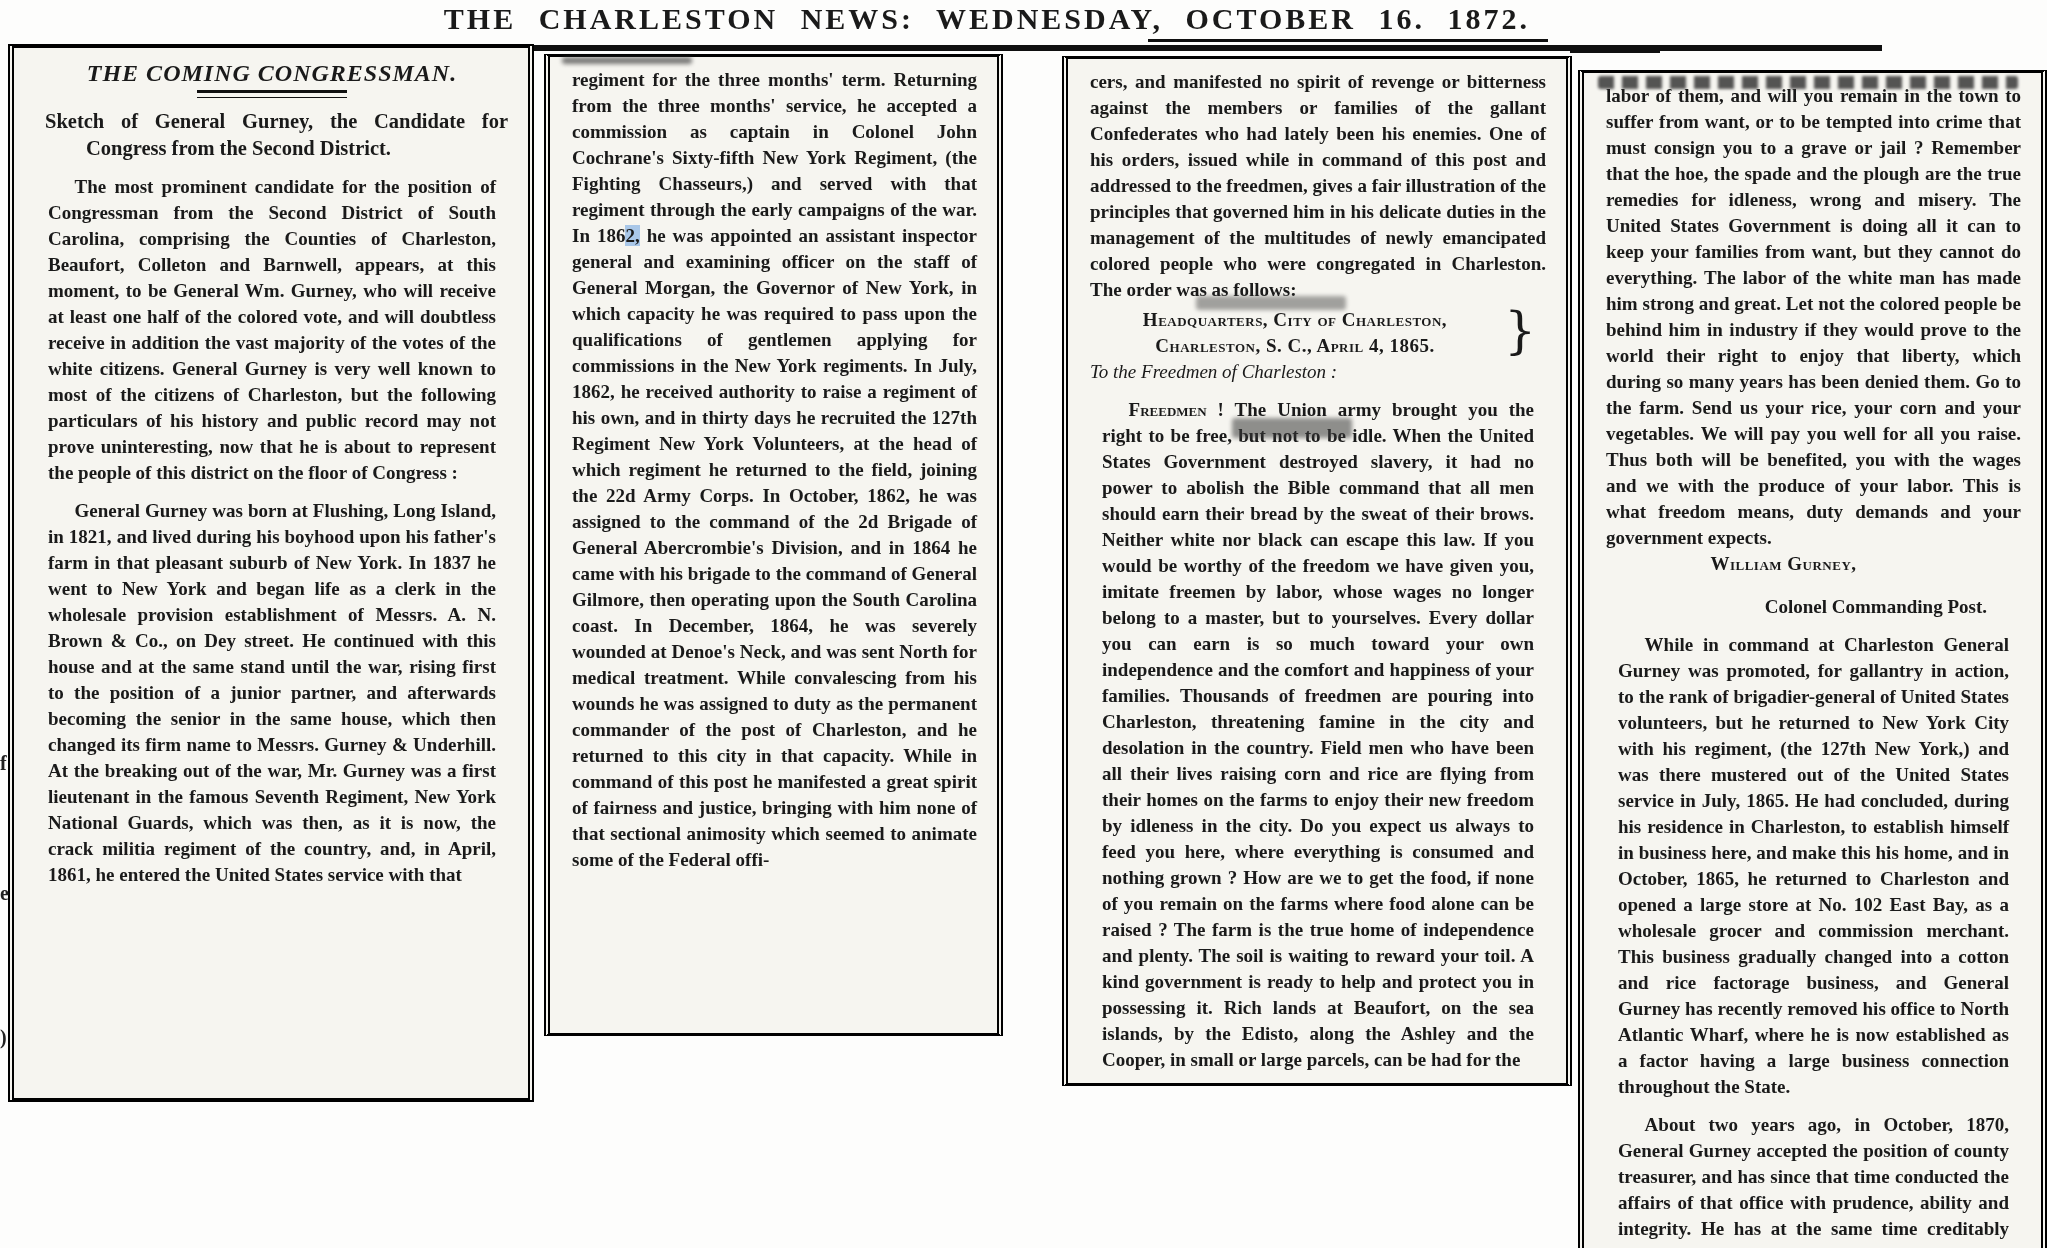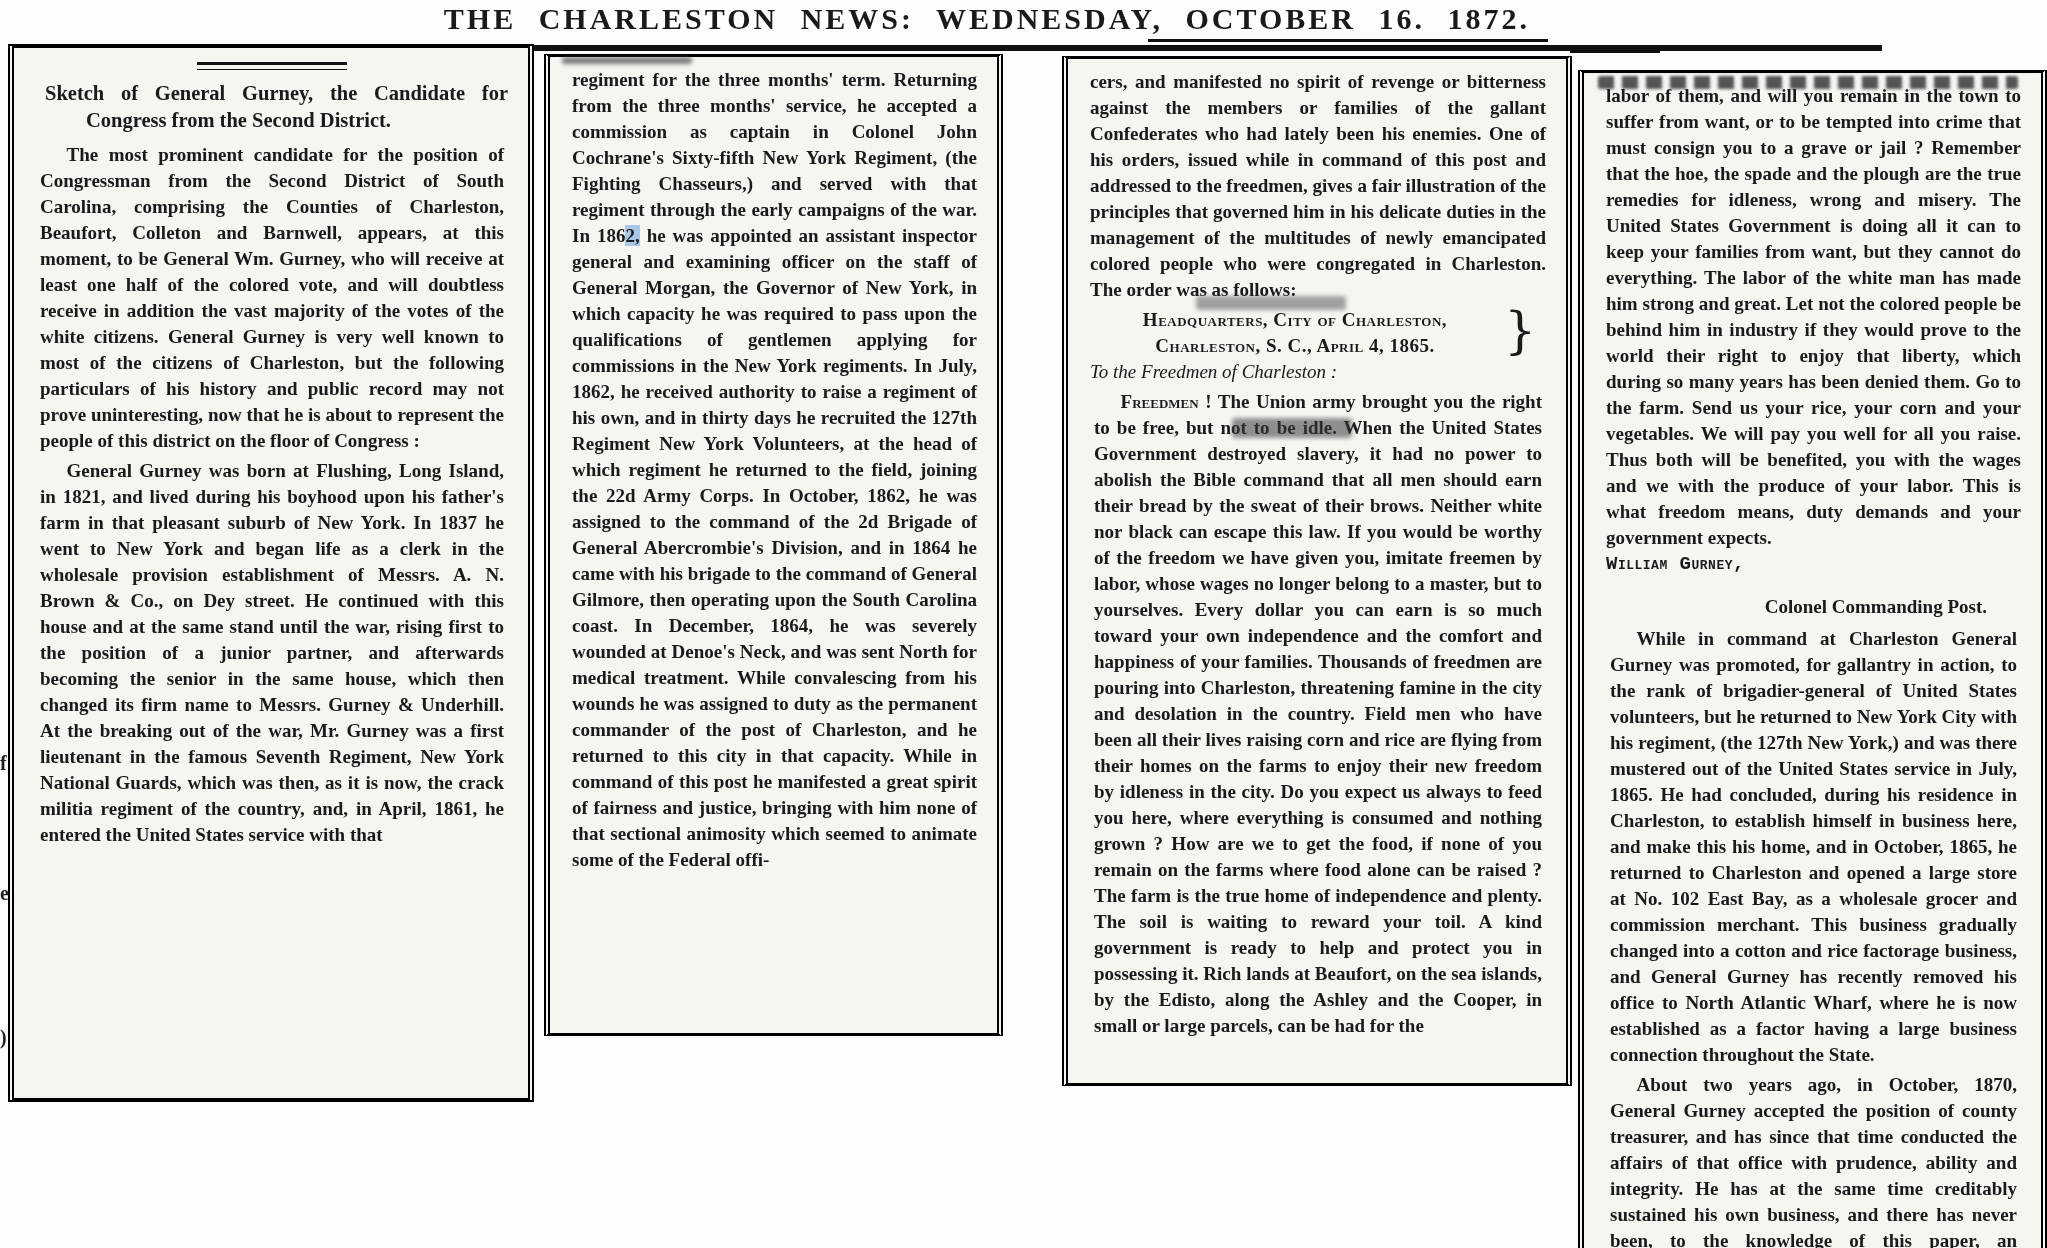--- a/index.html
+++ b/index.html
@@ -23,21 +23,21 @@
   .col{
     position:absolute;background:#f6f5f0;overflow:hidden;
     border-left:6px double #000;border-right:6px double #000;
     padding:10px 20px 8px 22px;box-sizing:border-box;
     font-size:19px;line-height:26px;
   }
   .col1{left:8px;  top:44px;width:526px;height:1058px;border-top:4px solid #000;border-bottom:4px solid #000;}
   .col2{left:544px;top:54px;width:459px;height:982px; border-top:3px solid #000;border-bottom:3px solid #000;}
   .col3{left:1062px;top:56px;width:510px;height:1030px;border-top:3px solid #000;border-bottom:3px solid #000;}
   .col4{left:1578px;top:70px;width:469px;height:1178px;border-top:3px solid #000;border-bottom:none;}
-  .para{text-align:justify;text-indent:1.4em;margin:4px;}
+  .para{text-align:justify;text-indent:1.4em;margin:12px;}
   .cont{text-align:justify;text-indent:0;margin:0;}
   
   .headline{
     text-align:center;font-style:italic;font-weight:bold;
     font-size:24px;letter-spacing:1px;margin:2px 0 4px 0;text-indent:0;
   }
   .head-divider{
     width:150px;height:4px;margin:4px auto 10px auto;
     border-top:3px solid #111;border-bottom:1px solid #111;
   }
@@ -50,21 +50,21 @@
   
   .dateline-wrap{position:relative;margin:4px 0 0 0;padding-right:46px;text-indent:0;}
   .dateline{display:block;text-align:center;font-variant:small-caps;letter-spacing:.5px;}
   .brace{
     position:absolute;right:10px;top:-2px;font-size:50px;line-height:52px;
     font-weight:normal;font-family:"DejaVu Serif",serif;
   }
   .salutation{font-style:italic;font-weight:normal;margin:0;text-indent:0;text-align:left;}
   .smallcaps{font-variant:small-caps;}
   
-  .sig{text-align:left;padding-right:60px;font-variant:small-caps;letter-spacing:.5px;margin:0;text-indent:0;font-family:Liberation Mono, monospace;}
+  .sig{text-align:center;padding-right:60px;font-variant:small-caps;letter-spacing:.5px;margin:0;text-indent:0;}
   .sigtitle{text-align:right;padding-right:34px;margin:17px 0 6px 0;text-indent:0;}
   
   .smudge{position:absolute;filter:blur(2px);opacity:.65;background:#3a3a3a;border-radius:3px;}
   .smudge-col4top{
     left:1598px;top:76px;width:420px;height:13px;opacity:.8;filter:blur(1.5px);
     background:repeating-linear-gradient(90deg,#2c2c2c 0 16px,rgba(0,0,0,0) 16px 24px);
   }
   .smudge-col2top{left:562px;top:57px;width:130px;height:7px;}
   .smudge-col3a{left:1196px;top:296px;width:150px;height:14px;opacity:.45;}
   .smudge-col3b{left:1232px;top:418px;width:120px;height:20px;opacity:.55;}
@@ -73,20 +73,21 @@
 </style>
 </head>
 <body>
 
 <div class="masthead">THE CHARLESTON NEWS: WEDNESDAY, OCTOBER 16. 1872.</div>
 <div class="mast-rule rule-main"></div>
 <div class="mast-rule rule-upper"></div>
 <div class="mast-rule rule-right"></div>
 
 <div class="col col1">
+  <div class="headline">THE COMING CONGRESSMAN.</div>
   <div class="head-divider"></div>
   <p class="subhead">Sketch of General Gurney, the Candidate for Congress from the Second District.</p>
   <p class="para">The most prominent candidate for the position of Congressman from the Second District of South Carolina, comprising the Counties of Charleston, Beaufort, Colleton and Barnwell, appears, at this moment, to be General Wm. Gurney, who will receive at least one half of the colored vote, and will doubtless receive in addition the vast majority of the votes of the white citizens. General Gurney is very well known to most of the citizens of Charleston, but the following particulars of his history and public record may not prove uninteresting, now that he is about to represent the people of this district on the floor of Congress :</p>
   <p class="para">General Gurney was born at Flushing, Long Island, in 1821, and lived during his boyhood upon his father's farm in that pleasant suburb of New York. In 1837 he went to New York and began life as a clerk in the wholesale provision establishment of Messrs. A. N. Brown &amp; Co., on Dey street. He continued with this house and at the same stand until the war, rising first to the position of a junior partner, and afterwards becoming the senior in the same house, which then changed its firm name to Messrs. Gurney &amp; Underhill. At the breaking out of the war, Mr. Gurney was a first lieutenant in the famous Seventh Regiment, New York National Guards, which was then, as it is now, the crack militia regiment of the country, and, in April, 1861, he entered the United States service with that</p>
 </div>
 
 <div class="col col2">
   <p class="cont"><span>regiment for the three months' term. Returning from the three months' service, he accepted a commission as captain in Colonel John Cochrane's Sixty-fifth New York Regiment, (the Fighting Chasseurs,) and served with that regiment through the early campaigns of the war. In 186</span><span class="sel">2,</span><span> he was appointed an assistant inspector general and examining officer on the staff of General Morgan, the Governor of New York, in which capacity he was required to pass upon the qualifications of gentlemen applying for commissions in the New York regiments. In July, 1862, he received authority to raise a regiment of his own, and in thirty days he recruited the 127th Regiment New York Volunteers, at the head of which regiment he returned to the field, joining the 22d Army Corps. In October, 1862, he was assigned to the command of the 2d Brigade of General Abercrombie's Division, and in 1864 he came with his brigade to the command of General Gilmore, then operating upon the South Carolina coast. In December, 1864, he was severely wounded at Denoe's Neck, and was sent North for medical treatment. While convalescing from his wounds he was assigned to duty as the permanent commander of the post of Charleston, and he returned to this city in that capacity. While in command of this post he manifested a great spirit of fairness and justice, bringing with him none of that sectional animosity which seemed to animate some of the Federal offi-</span></p>
 </div>
 

